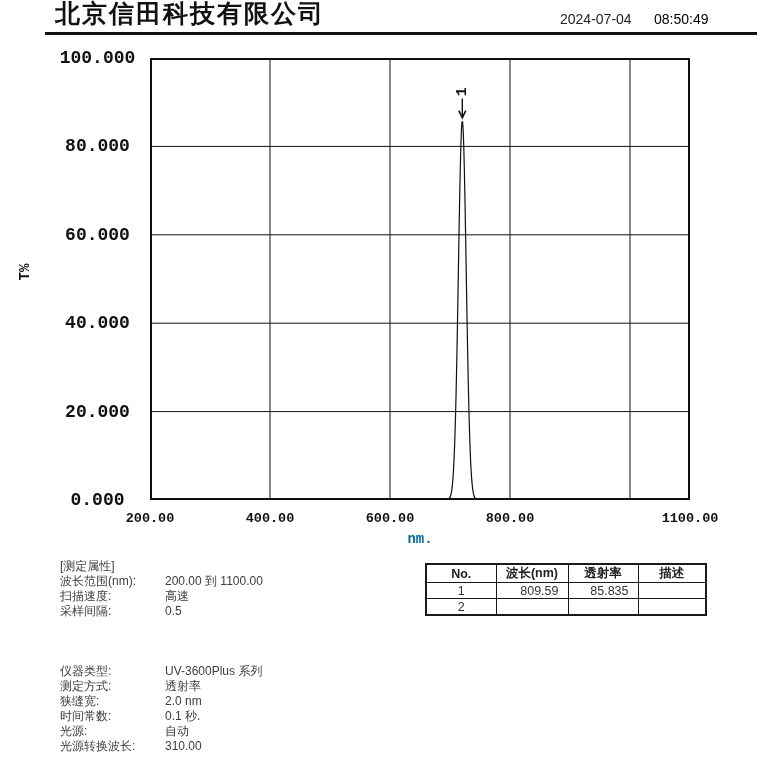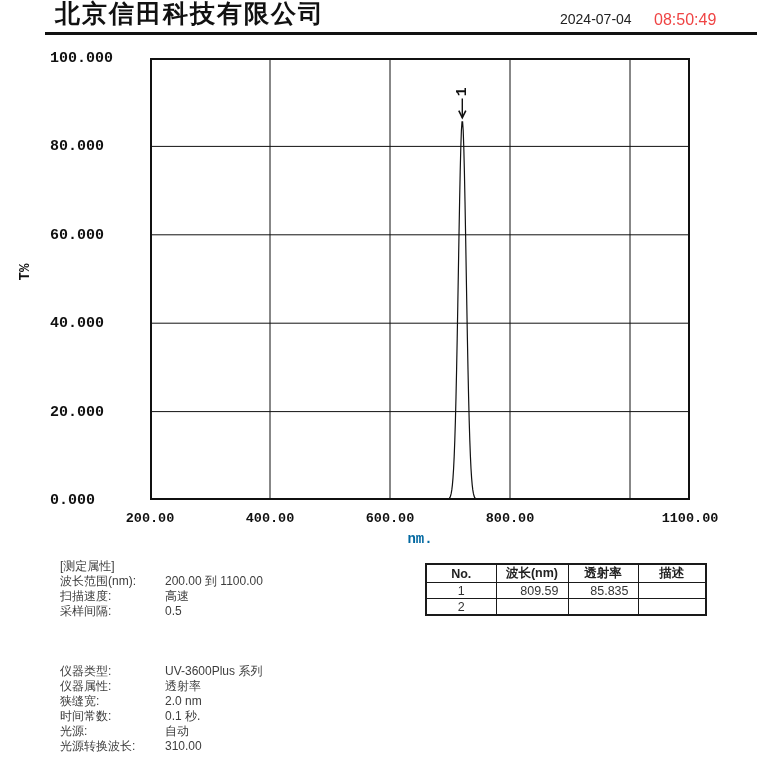--- a/index.html
+++ b/index.html
@@ -8,28 +8,28 @@
     overflow:hidden;color:#1a1a1a;
     font-family:"Liberation Sans",sans-serif;
   }
   
   .company{
     position:absolute;left:55px;top:-3px;
     font-size:25px;font-weight:bold;letter-spacing:2px;color:#111;
     white-space:nowrap;
   }
   .hdr-date{position:absolute;left:560px;top:11px;font-size:14px;color:#222;}
-  .hdr-time{position:absolute;left:654px;top:11px;font-size:16px;color:#ef4444;}
+  .hdr-time{position:absolute;left:654px;top:11px;font-size:14px;color:#000000;}
   .hdr-rule{position:absolute;left:45px;top:32px;width:712px;height:3px;background:#111;}
   
   #plot-svg{position:absolute;left:150px;top:58px;overflow:visible;}
   .ytick{
-    position:absolute;left:50px;width:95px;text-align:left;
+    position:absolute;left:50px;width:95px;text-align:center;
     transform:translateY(-50%);
-    font-family:"Liberation Mono",monospace;font-weight:bold;font-size:15px;color:#111;
+    font-family:"Liberation Mono",monospace;font-weight:bold;font-size:18px;color:#111;
     white-space:nowrap;
   }
   .xtick{
     position:absolute;top:511px;transform:translateX(-50%);
     font-family:"Liberation Mono",monospace;font-weight:bold;font-size:13.5px;color:#111;
     white-space:nowrap;
     text-align:center;
   }
   .ylabel{
     position:absolute;left:8px;top:254px;width:34px;height:36px;
@@ -118,21 +118,21 @@
   <div class="prow">
     <span class="plabel">采样间隔:</span><span class="pvalue">0.5</span>
   </div>
 </div>
 
 <div class="props" id="props-instr">
   <div class="prow">
     <span class="plabel">仪器类型:</span><span class="pvalue">UV-3600Plus 系列</span>
   </div>
   <div class="prow">
-    <span class="plabel">仪器属性:</span><span class="pvalue">透射率</span>
+    <span class="plabel">测定方式:</span><span class="pvalue">透射率</span>
   </div>
   <div class="prow">
     <span class="plabel">狭缝宽:</span><span class="pvalue">2.0 nm</span>
   </div>
   <div class="prow">
     <span class="plabel">时间常数:</span><span class="pvalue">0.1 秒.</span>
   </div>
   <div class="prow">
     <span class="plabel">光源:</span><span class="pvalue">自动</span>
   </div>

